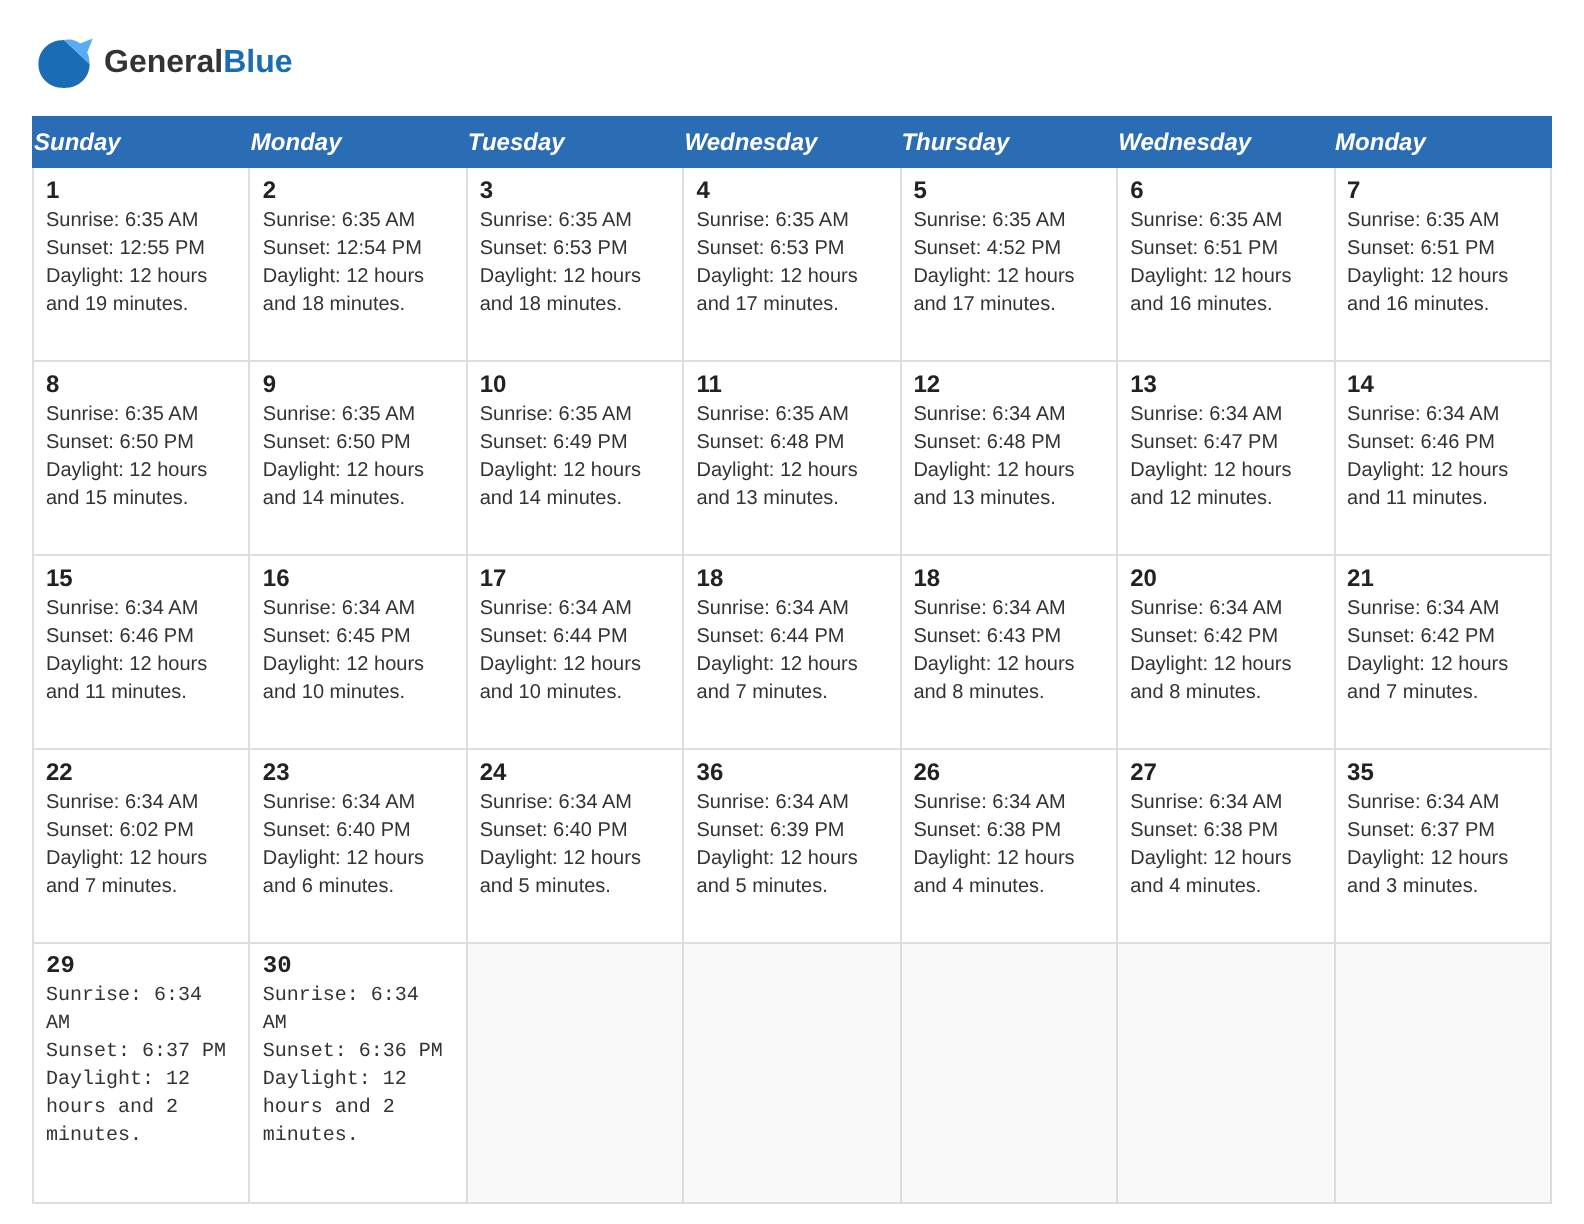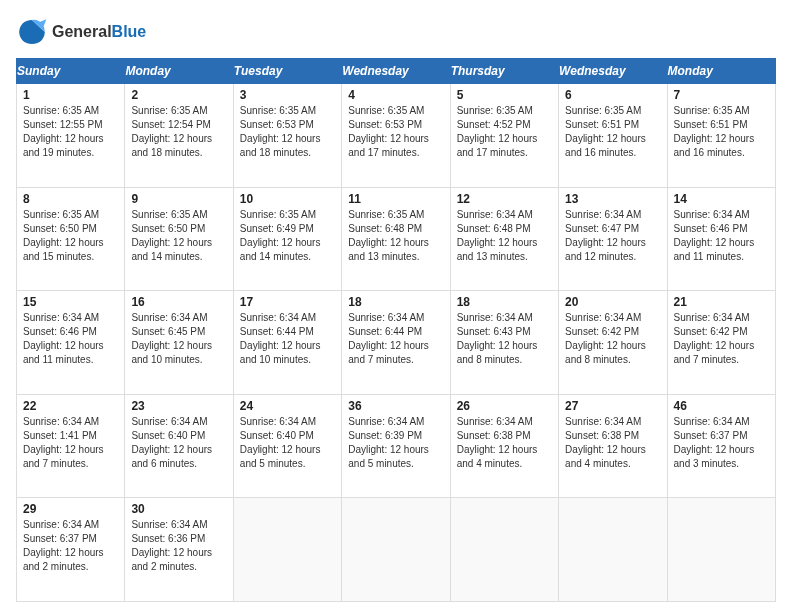--- a/index.html
+++ b/index.html
@@ -87,20 +87,21 @@
       display: block;
       margin-bottom: 2px;
     }
     .day-info {
       font-size: 10px;
       line-height: 1.4;
       color: #333;
     }
     .last-row td {
       height: 65px;
+      font-family: Liberation Mono, monospace;
     }
   </style>
 </head>
 <body>
 
 <div class="page">
   <div class="header">
     <div class="logo">
       <svg class="logo-icon" viewBox="0 0 40 40" width="40" height="40">
         <path d="M20 5 C10 5 4 12 4 20 C4 28 10 35 20 35 C30 35 36 28 36 20" fill="#1a6db5" stroke="none"></path>
@@ -303,21 +304,21 @@
           <span>Sunset: 6:42 PM</span><br>
           <span>Daylight: 12 hours and 7 minutes.</span>
         </div>
       </td>
           </tr>
           <tr>
             <td>
         <span class="day-num">22</span>
         <div class="day-info">
           <span>Sunrise: 6:34 AM</span><br>
-          <span>Sunset: 1:41 PM</span><br>
+          <span>Sunset: 6:02 PM</span><br>
           <span>Daylight: 12 hours and 7 minutes.</span>
         </div>
       </td>
             <td>
         <span class="day-num">23</span>
         <div class="day-info">
           <span>Sunrise: 6:34 AM</span><br>
           <span>Sunset: 6:40 PM</span><br>
           <span>Daylight: 12 hours and 6 minutes.</span>
         </div>
@@ -348,21 +349,21 @@
       </td>
             <td>
         <span class="day-num">27</span>
         <div class="day-info">
           <span>Sunrise: 6:34 AM</span><br>
           <span>Sunset: 6:38 PM</span><br>
           <span>Daylight: 12 hours and 4 minutes.</span>
         </div>
       </td>
             <td>
-        <span class="day-num">46</span>
+        <span class="day-num">35</span>
         <div class="day-info">
           <span>Sunrise: 6:34 AM</span><br>
           <span>Sunset: 6:37 PM</span><br>
           <span>Daylight: 12 hours and 3 minutes.</span>
         </div>
       </td>
           </tr>
           <tr class="last-row">
             <td>
         <span class="day-num">29</span>

